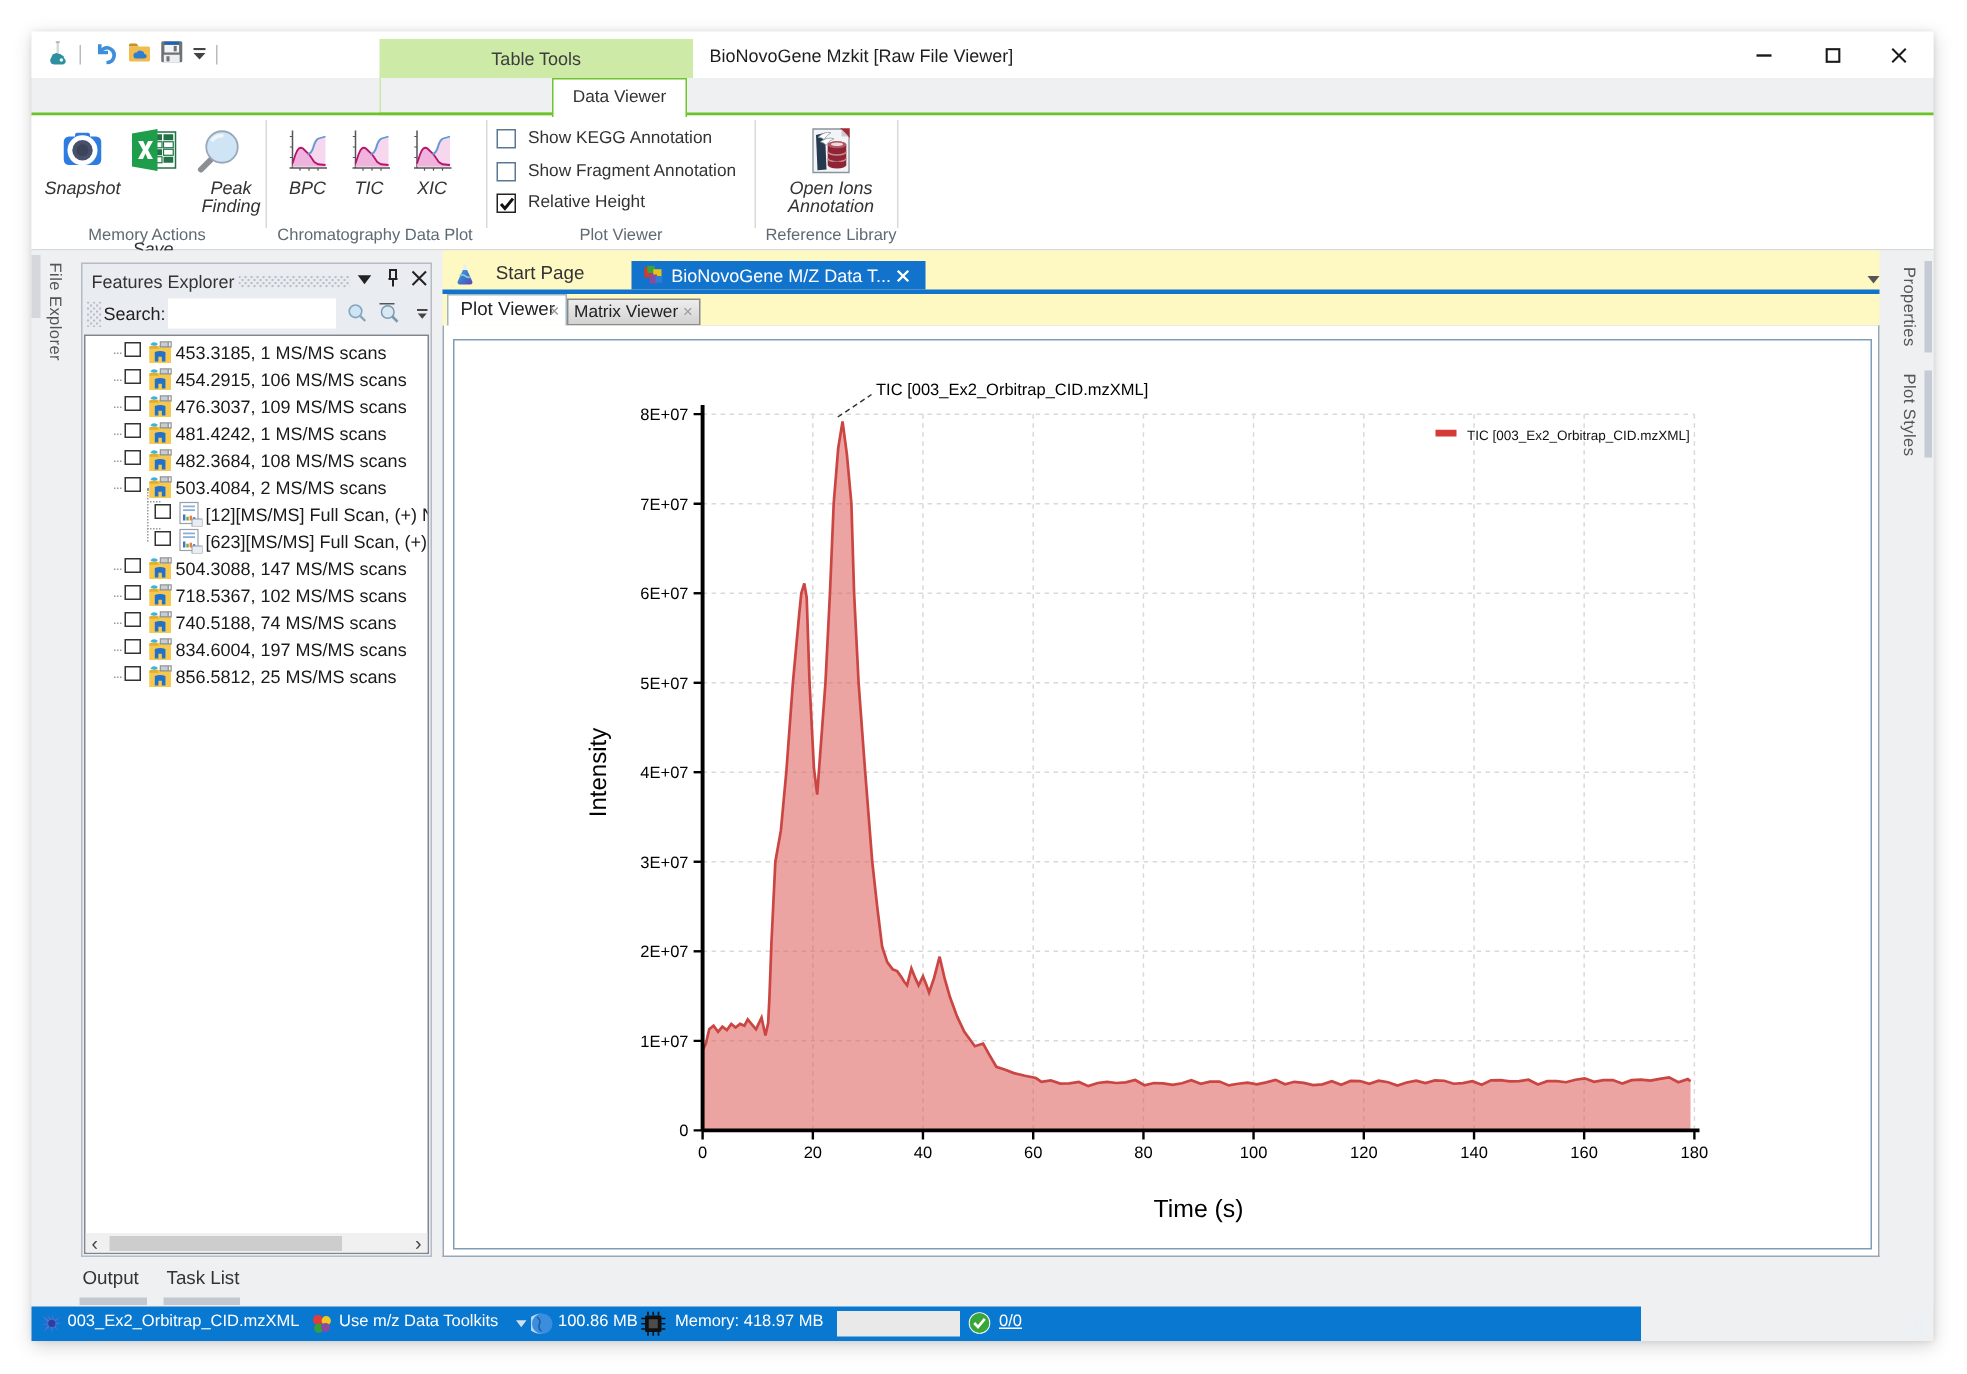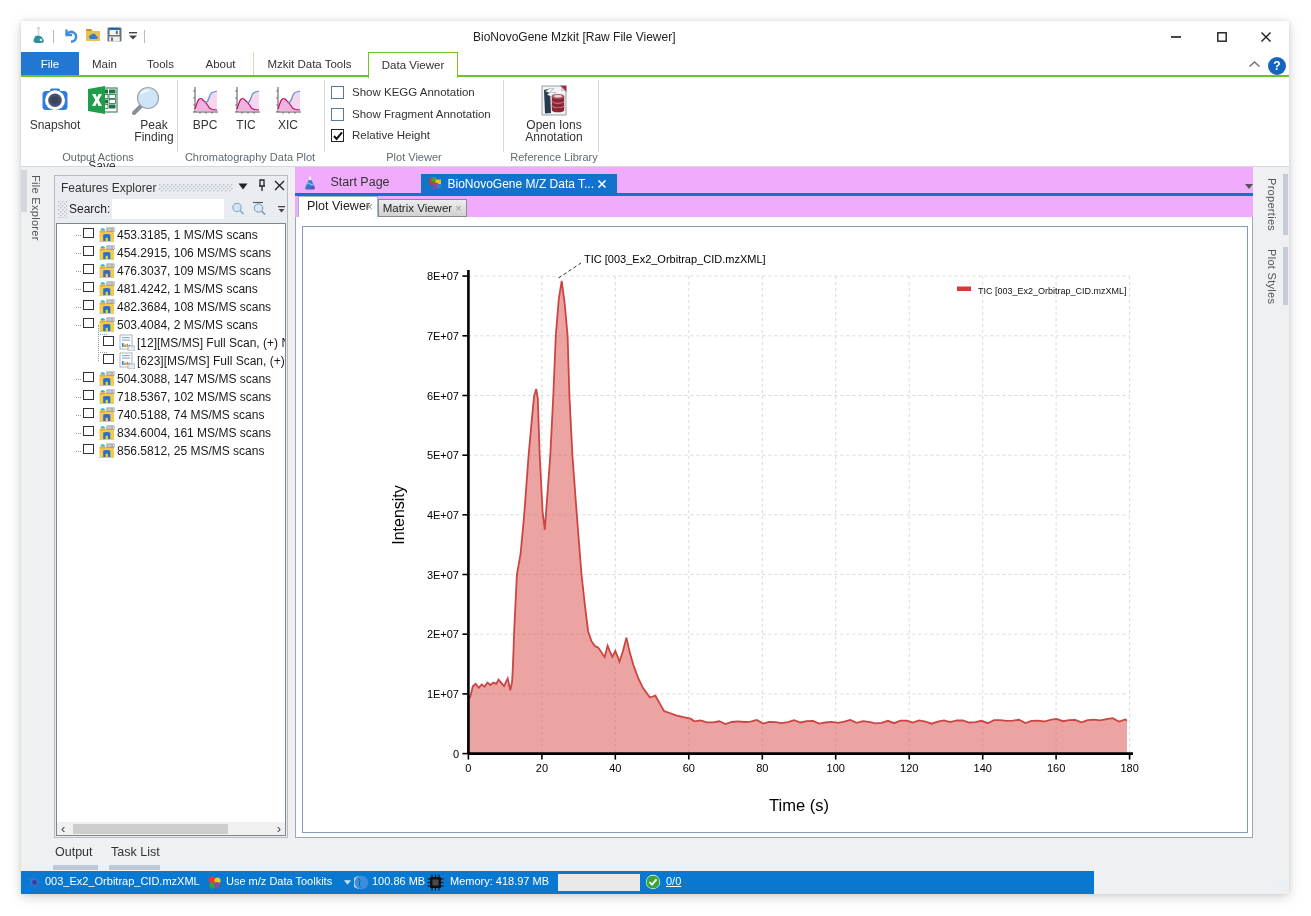--- a/index.html
+++ b/index.html
@@ -13,32 +13,32 @@
 
 #tabrow { position:absolute; left:0; top:31px; width:1268px; height:25px; background:#fff; }
 #greenline { position:absolute; left:0; top:54px; width:1268px; height:2px; background:#6cc327; }
 .rtab { position:absolute; top:0; height:25px; font-size:11.5px; color:#333; text-align:center; line-height:25px; }
 #tab-file { left:0; width:58px; background:#2277d2; color:#fff; }
 #tab-dv { position:absolute; left:347px; top:31px; width:90px; height:25.5px; background:#fff; border:1px solid #70c52d; border-bottom:none; z-index:3; font-size:11.5px; color:#333; text-align:center; line-height:25px; }
 
 #ribbon { position:absolute; left:0; top:56px; width:1268px; height:90px; background:#fff; border-bottom:1px solid #d7d7d7; }
 .gsep { position:absolute; top:3px; width:1px; height:72px; background:#d9d9d9; }
 .glabel { position:absolute; top:74px; font-size:11px; color:#5f6a72; text-align:center; }
-.blabel { position:absolute; font-size:12px; color:#333; text-align:center; line-height:12px; }
+.blabel { position:absolute; font-size:12px; color:#333; text-align:center; line-height:12px;font-style:italic; }
 .cbrow { position:absolute; left:310px; height:13px; font-size:11.5px; color:#333; }
 .cbox { position:absolute; left:0; top:0; width:13px; height:13px; background:#fff; border:1px solid #5a7894; }
 .cblab { position:absolute; left:21px; top:0px; line-height:13px; white-space:nowrap; }
 
 #main { position:absolute; left:0; top:146px; width:1268px; height:704px; background:#eef0f2; }
 
 #fpanel { position:absolute; left:33px; top:7.5px; width:234px; height:663px; background:#e9ecf1; border:1px solid #b6bcc4; }
 #ftree { position:absolute; left:1px; top:47px; width:230px; height:613px; background:#fff; border:1px solid #80868e; overflow:hidden; }
 .trow { position:absolute; left:0; height:18px; font-size:12px; color:#1a1a1a; white-space:nowrap; }
 
-#docarea { position:absolute; left:273.5px; top:0px; width:958.5px; height:671px; background:#f0abfc;text-decoration:underline; }
+#docarea { position:absolute; left:273.5px; top:0px; width:958.5px; height:671px; background:#fef9c3;text-decoration:underline; }
 #docwhite { position:absolute; left:0px; top:50px; width:958.5px; height:621px; background:#fff; border:1px solid #98a8b8; border-top:none; }
 #chartbox { position:absolute; left:7.5px; top:59px; width:946px; height:607px; background:#fff; border:1px solid #7f9db9; }
 
 #statusbar { position:absolute; left:0; top:850px; width:1073px; height:23px; background:#0878d0; color:#fff; font-size:11px; }
 .vtext { writing-mode:vertical-rl; text-orientation:mixed; font-size:11px; color:#555; white-space:nowrap; letter-spacing:0.3px; }
 </style>
 </head>
 <body>
 <div id="win">
   <div id="titlebar">
@@ -80,33 +80,22 @@
     <svg class="abs" style="left:1140px;top:8px" width="30" height="16" viewBox="0 0 30 16">
         <rect x="10" y="7.2" width="10" height="1.6" fill="#1a1a1a"></rect>
       </svg>
     <svg class="abs" style="left:1186px;top:8px" width="30" height="16" viewBox="0 0 30 16">
         <rect x="10.8" y="3.8" width="8.4" height="8.4" fill="none" stroke="#1a1a1a" stroke-width="1.4"></rect>
       </svg>
     <svg class="abs" style="left:1230px;top:8px" width="30" height="16" viewBox="0 0 30 16">
         <path d="M10.5 3.5 L19.5 12.5 M19.5 3.5 L10.5 12.5" stroke="#1a1a1a" stroke-width="1.4"></path>
       </svg>
   </div>
+  <div id="tabletools">Table Tools</div>
   <div id="apptitle">BioNovoGene Mzkit [Raw File Viewer]</div>
-  <div id="tabrow">
-    <div class="rtab" id="tab-file">File</div>
-    <div class="rtab" style="left:53px;width:61px;">Main</div>
-    <div class="rtab" style="left:109px;width:61px;">Tools</div>
-    <div class="rtab" style="left:169px;width:61px;">About</div>
-    <div class="rtab" style="left:243px;width:91px;">Mzkit Data Tools</div>
-
-    <svg class="abs" style="left:1227px;top:8px" width="13" height="9" viewBox="0 0 13 9">
-        <path d="M1.5 6.5 L6.5 2 L11.5 6.5" fill="none" stroke="#777" stroke-width="1.5"></path>
-      </svg>
-    <div class="abs" style="left:1247px;top:5px;width:18px;height:18px;border-radius:50%;background:#1565c0;color:#fff;font-size:12px;font-weight:bold;text-align:center;line-height:18px;">?</div>
-  </div>
   <div class="abs" style="left:232px;top:31px;width:1px;height:25px;background:#cbe8a8"></div>
   <div class="abs" style="left:232px;top:54px;width:115px;height:2px;background:#aad478"></div>
   <div id="tab-dv">Data Viewer</div>
   <div id="greenline"></div>
   <div id="ribbon">
     
     <svg class="abs" style="left:21px;top:11px" width="26" height="25" viewBox="0 0 26 25">
       <rect x="0.5" y="3" width="25" height="19" rx="3.5" fill="#2f7ce0"></rect>
       <rect x="8" y="0.5" width="10" height="5" rx="1.5" fill="#2f7ce0"></rect>
       <circle cx="13" cy="12.2" r="10" fill="#fff"></circle>
@@ -178,21 +167,21 @@
       <path d="M12 10.5 Q16.5 7 21 8.5 Q17 10 15.8 12.8 Q14.2 11 12 10.5 Z" fill="#fff" stroke="#9aa4ae" stroke-width="0.6"></path>
       <ellipse cx="23" cy="12.5" rx="6.2" ry="2.3" fill="#a04350"></ellipse>
       <rect x="16.8" y="12.5" width="12.4" height="13.5" fill="#8e2434"></rect>
       <ellipse cx="23" cy="12.5" rx="6.2" ry="2.3" fill="#b05a66"></ellipse>
       <path d="M16.8 17 A6.2 2.3 0 0 0 29.2 17 M16.8 21.5 A6.2 2.3 0 0 0 29.2 21.5" fill="none" stroke="#c88a92" stroke-width="1"></path>
       <ellipse cx="23" cy="26" rx="6.2" ry="2.3" fill="#8e2434"></ellipse>
       <ellipse cx="23" cy="12.2" rx="4" ry="1.2" fill="#f0d8dc"></ellipse>
     </svg>
     <div class="blabel" style="left:493px;top:42px;width:80px;">Open Ions<br>Annotation</div>
     <div class="gsep" style="left:577px;"></div>
-    <div class="glabel" style="left:20px;width:114px;">Output Actions</div>
+    <div class="glabel" style="left:20px;width:114px;">Memory Actions</div>
     <div class="glabel" style="left:160px;width:138px;">Chromatography Data Plot</div>
     <div class="glabel" style="left:330px;width:126px;">Plot Viewer</div>
     <div class="glabel" style="left:485px;width:96px;">Reference Library</div>
     <svg width="0" height="0">
         <defs>
       <g id="cico">
         <line x1="4" y1="2" x2="4" y2="27" stroke="#555" stroke-width="1"></line>
         <line x1="2" y1="27" x2="27" y2="27" stroke="#555" stroke-width="1"></line>
         <line x1="2.2" y1="6" x2="4" y2="6" stroke="#555" stroke-width="0.8"></line>
             <line x1="2.2" y1="13" x2="4" y2="13" stroke="#555" stroke-width="0.8"></line>
@@ -414,21 +403,21 @@
             <div class="abs" style="left:26px;top:2px;width:10.5px;height:10.5px;background:#fff;border:1.6px solid #333"></div>
             <svg class="abs" style="left:42px;top:1px" width="16" height="15" viewBox="0 0 16 15">
               <rect x="0.5" y="3.5" width="14.5" height="12" rx="1" fill="#f6c94e"></rect>
               <path d="M0.5 5.5 Q0.5 3.5 2.2 3.5 L5.8 3.5 L7 5.5 Z" fill="#e0ae30"></path>
               <rect x="7.5" y="0.5" width="8" height="4.2" fill="#8f9498"></rect>
               <rect x="13.6" y="1.3" width="1.1" height="2.5" fill="#f2f2f2"></rect>
               <rect x="8.3" y="1.3" width="4.4" height="2.5" fill="#c9cdd0"></rect>
               <path d="M1.2 2.6 Q2.8 0.4 4.8 1.4 L6.4 2.4 Q4.8 4 3.2 3.4 Z" fill="#3bb3e0"></path>
               <path d="M4.2 7.6 L4.2 14 L6.6 14 L6.6 10.8 L8.9 10.8 L8.9 14 L11.3 14 L11.3 7.6 Q7.8 6.4 4.2 7.6 Z" fill="#2272cc"></path>
             </svg>
-            <div class="abs" style="left:60px;top:1px;line-height:16px;">834.6004, 161 MS/MS scans</div>
+            <div class="abs" style="left:60px;top:1px;line-height:16px;">834.6004, 197 MS/MS scans</div>
           </div>
 <div class="trow" style="top:218px;">
             <div class="abs" style="left:26px;top:2px;width:10.5px;height:10.5px;background:#fff;border:1.6px solid #333"></div>
             <svg class="abs" style="left:42px;top:1px" width="16" height="15" viewBox="0 0 16 15">
               <rect x="0.5" y="3.5" width="14.5" height="12" rx="1" fill="#f6c94e"></rect>
               <path d="M0.5 5.5 Q0.5 3.5 2.2 3.5 L5.8 3.5 L7 5.5 Z" fill="#e0ae30"></path>
               <rect x="7.5" y="0.5" width="8" height="4.2" fill="#8f9498"></rect>
               <rect x="13.6" y="1.3" width="1.1" height="2.5" fill="#f2f2f2"></rect>
               <rect x="8.3" y="1.3" width="4.4" height="2.5" fill="#c9cdd0"></rect>
               <path d="M1.2 2.6 Q2.8 0.4 4.8 1.4 L6.4 2.4 Q4.8 4 3.2 3.4 Z" fill="#3bb3e0"></path>

